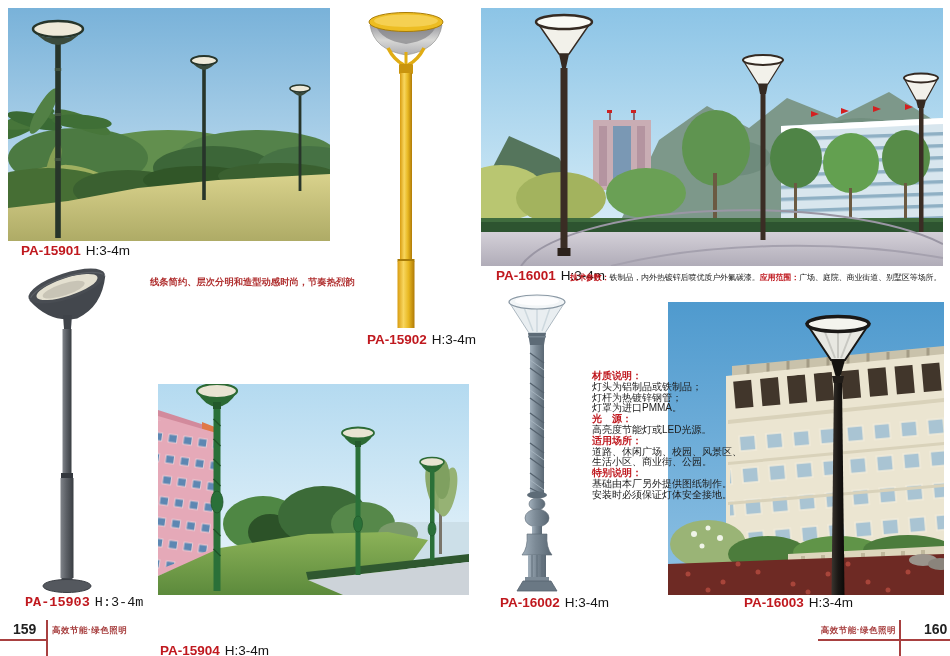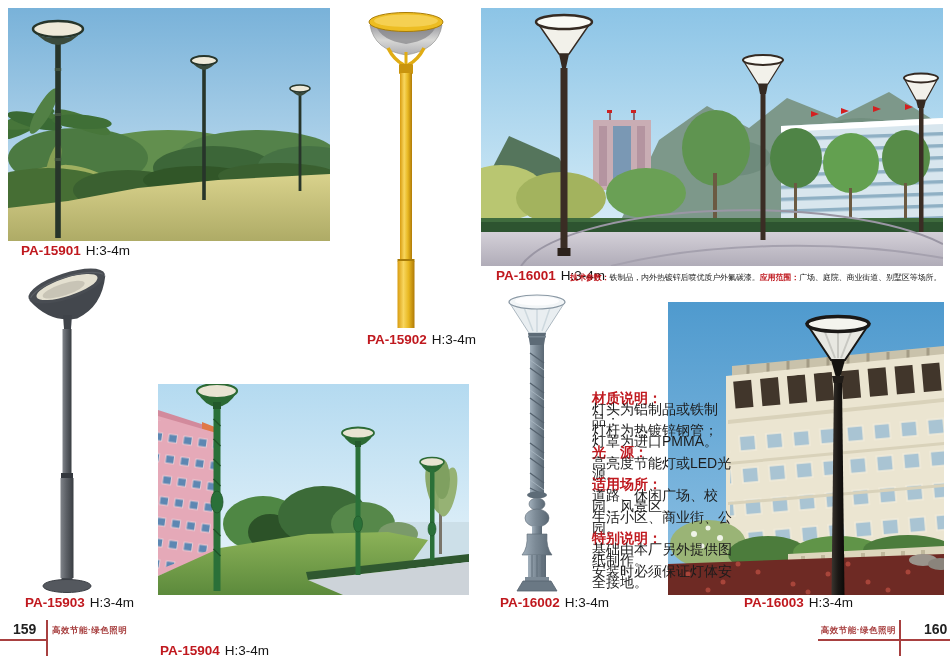--- a/index.html
+++ b/index.html
@@ -8,21 +8,21 @@
   .photo{position:absolute;overflow:hidden;}
   .photo svg{display:block;}
   .prod{position:absolute;}
   .label{position:absolute;white-space:nowrap;font-size:13.5px;}
   .label .model{color:#c0191f;font-weight:bold;}
   .label .hval{color:#151515;font-weight:normal;padding-left:5px;}
   .marketing{position:absolute;left:150px;top:271px;color:#b03030;font-size:9.3px;
              font-weight:bold;line-height:22px;white-space:nowrap;}
   .techline{position:absolute;left:570px;top:272px;font-size:8px;color:#222;white-space:nowrap;letter-spacing:-0.1px;}
   .techline .red{color:#c0191f;font-weight:bold;}
-  .spec{position:absolute;left:592px;top:393px;width:150px;font-size:14px;line-height:10.8px;color:#1c1c1c;}
+  .spec{position:absolute;left:592px;top:371px;width:150px;font-size:10px;line-height:10.8px;color:#1c1c1c;}
   .spec .sl{color:#c0191f;font-weight:bold;}
   .footer-num{position:absolute;font-size:14px;font-weight:bold;color:#222;text-align:center;}
   .footer-slogan{position:absolute;font-size:8.5px;font-weight:bold;color:#a84040;letter-spacing:0.5px;}
   .hline{position:absolute;height:2px;background:#a84040;}
   .vline{position:absolute;width:2px;background:#a84040;}
 </style>
 </head>
 <body>
 
 <div class="canvas">
@@ -418,37 +418,38 @@
       </g>
     </svg>
   </div>
 
   <div class="label" style="left:10px;top:243px;padding-left:11px;">
     <span class="model">PA-15901</span><span class="hval">H:3-4m</span>
   </div>
   <div class="label" style="left:367px;top:332px;">
     <span class="model">PA-15902</span><span class="hval">H:3-4m</span>
   </div>
-  <div class="label" style="left:25px;top:595px;">
+  <div class="label" style="left:25px;top:595px;font-family:Liberation Mono, monospace;">
     <span class="model">PA-15903</span><span class="hval">H:3-4m</span>
   </div>
   <div class="label" style="left:160px;top:595px;margin-top:48px;">
     <span class="model">PA-15904</span><span class="hval">H:3-4m</span>
   </div>
   <div class="label" style="left:496px;top:268px;">
     <span class="model">PA-16001</span><span class="hval">H:3-4m</span>
   </div>
   <div class="label" style="left:500px;top:595px;">
     <span class="model">PA-16002</span><span class="hval">H:3-4m</span>
   </div>
   <div class="label" style="left:744px;top:595px;">
     <span class="model">PA-16003</span><span class="hval">H:3-4m</span>
   </div>
 
   <div class="marketing">
+    <div>线条简约、层次分明和造型动感时尚，节奏热烈韵</div>
   </div>
 
   <div class="techline">
     <span class="red">技术参数：</span><span>铁制品，内外热镀锌后喷优质户外氟碳漆。</span><span class="red">应用范围：</span><span>广场、庭院、商业街道、别墅区等场所。</span>
   </div>
 
   <div class="spec">
     <div class="sl">材质说明：</div>
     <div>灯头为铝制品或铁制品；</div>
     <div>灯杆为热镀锌钢管；</div>

